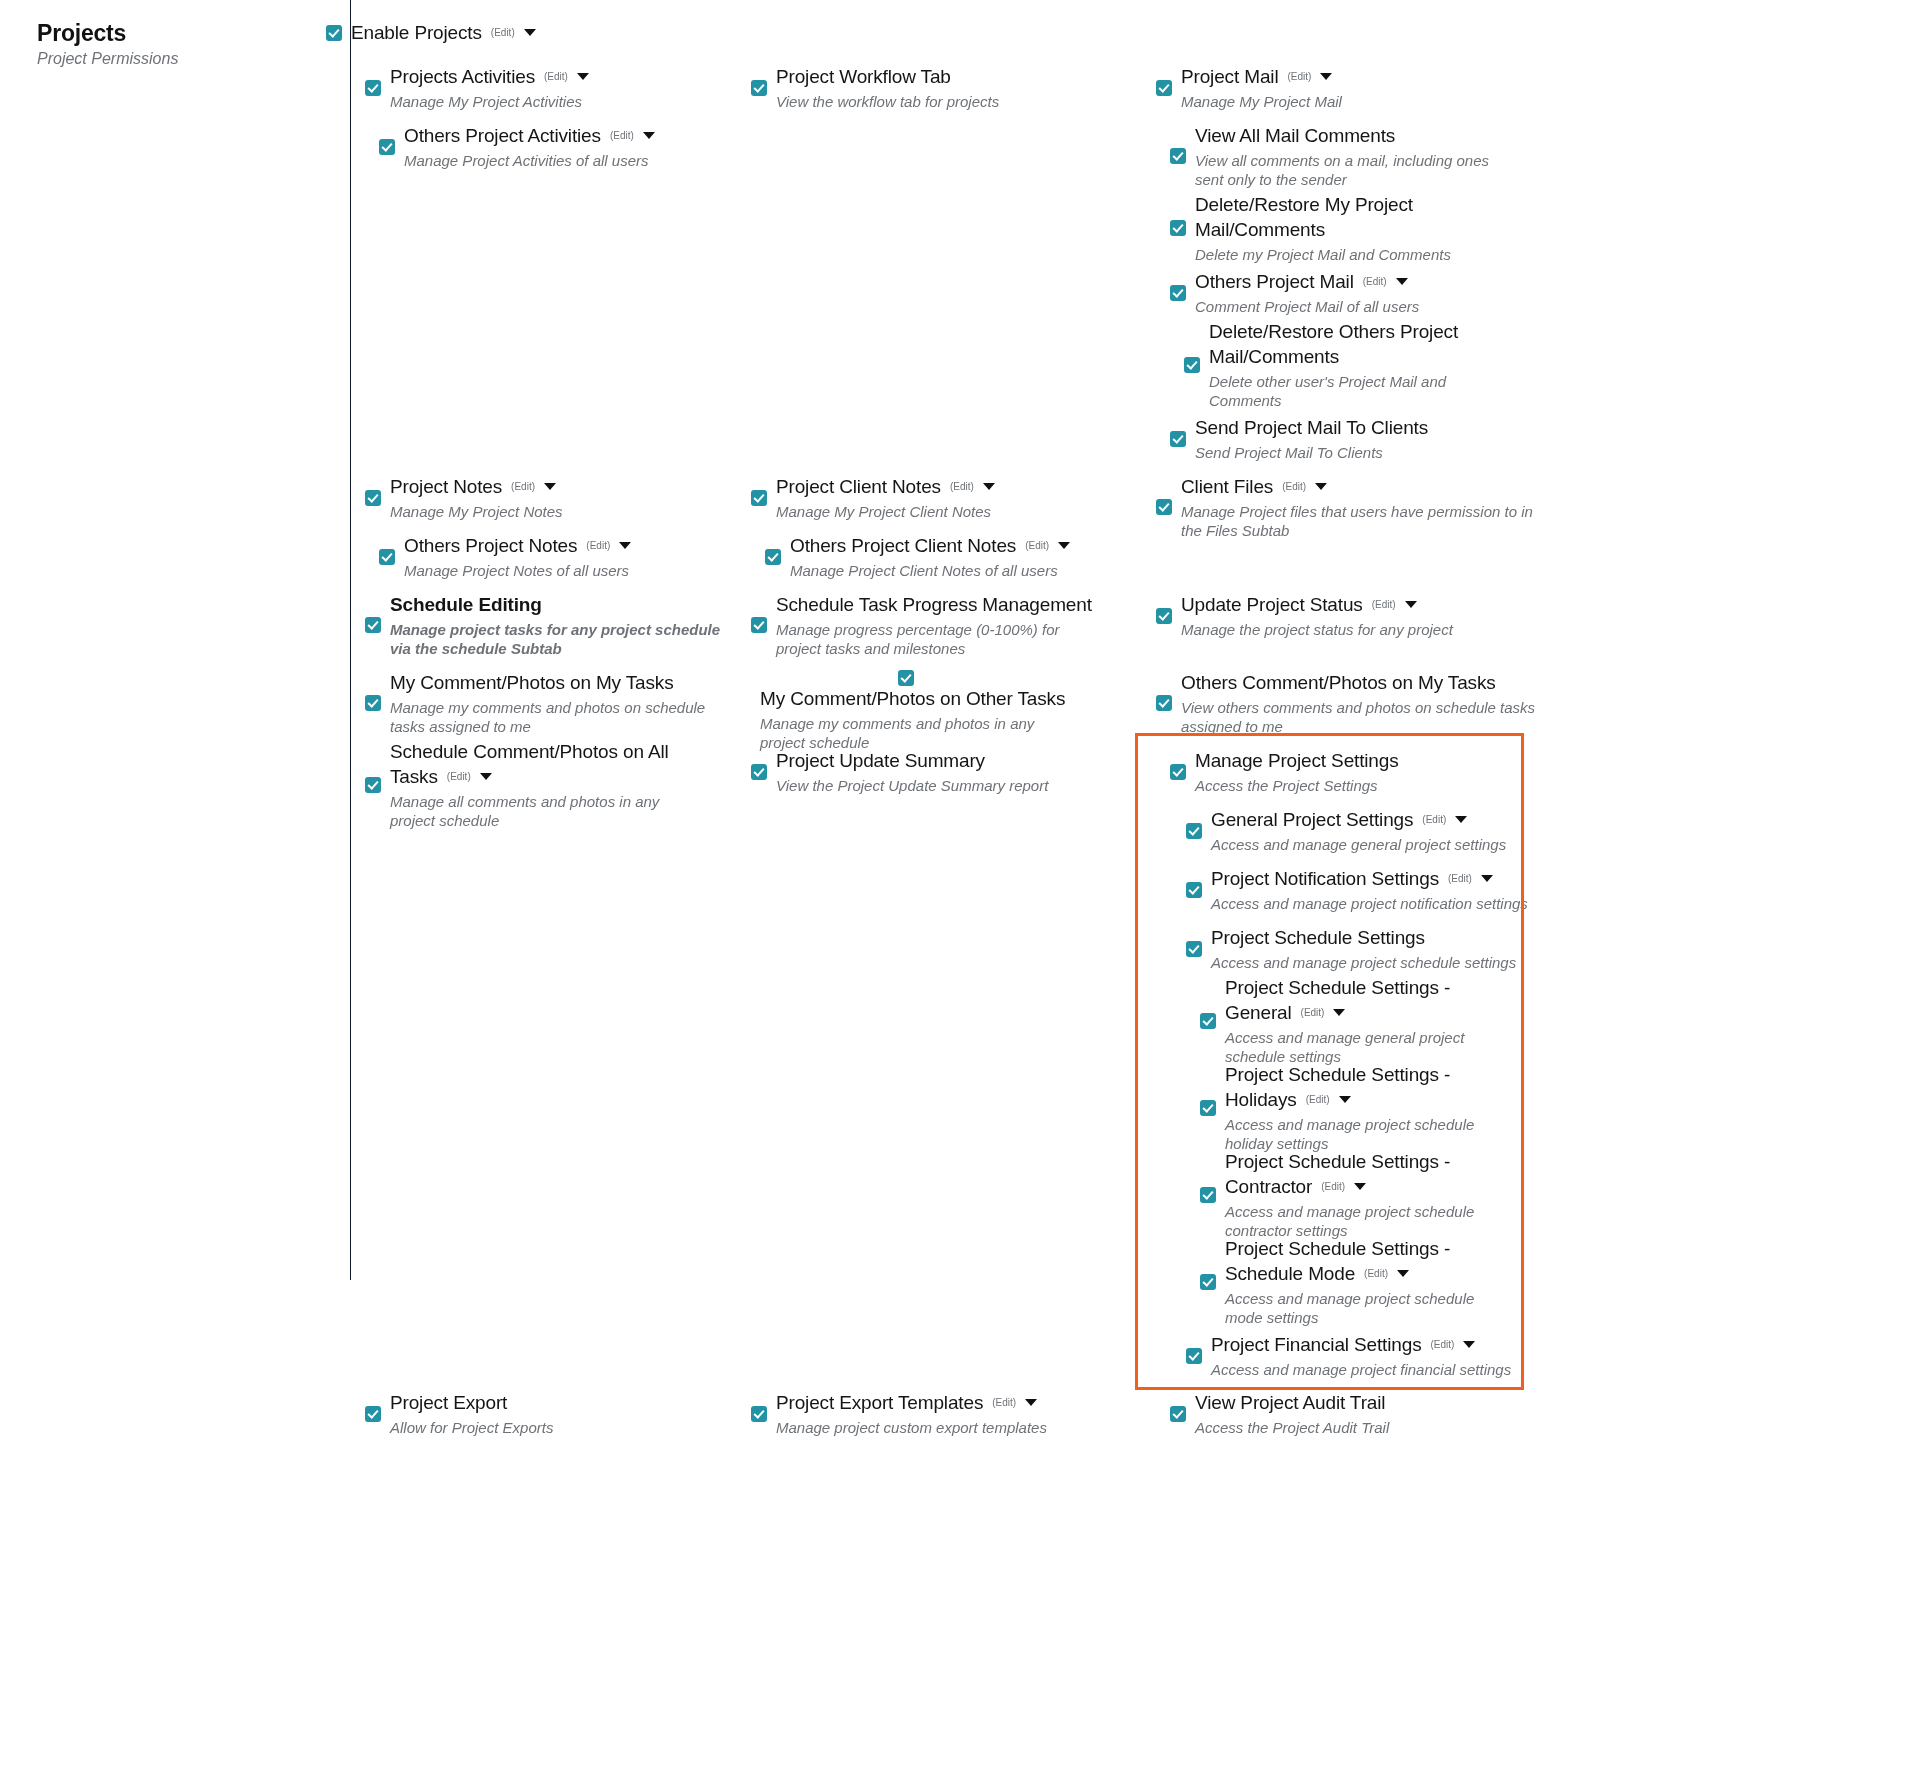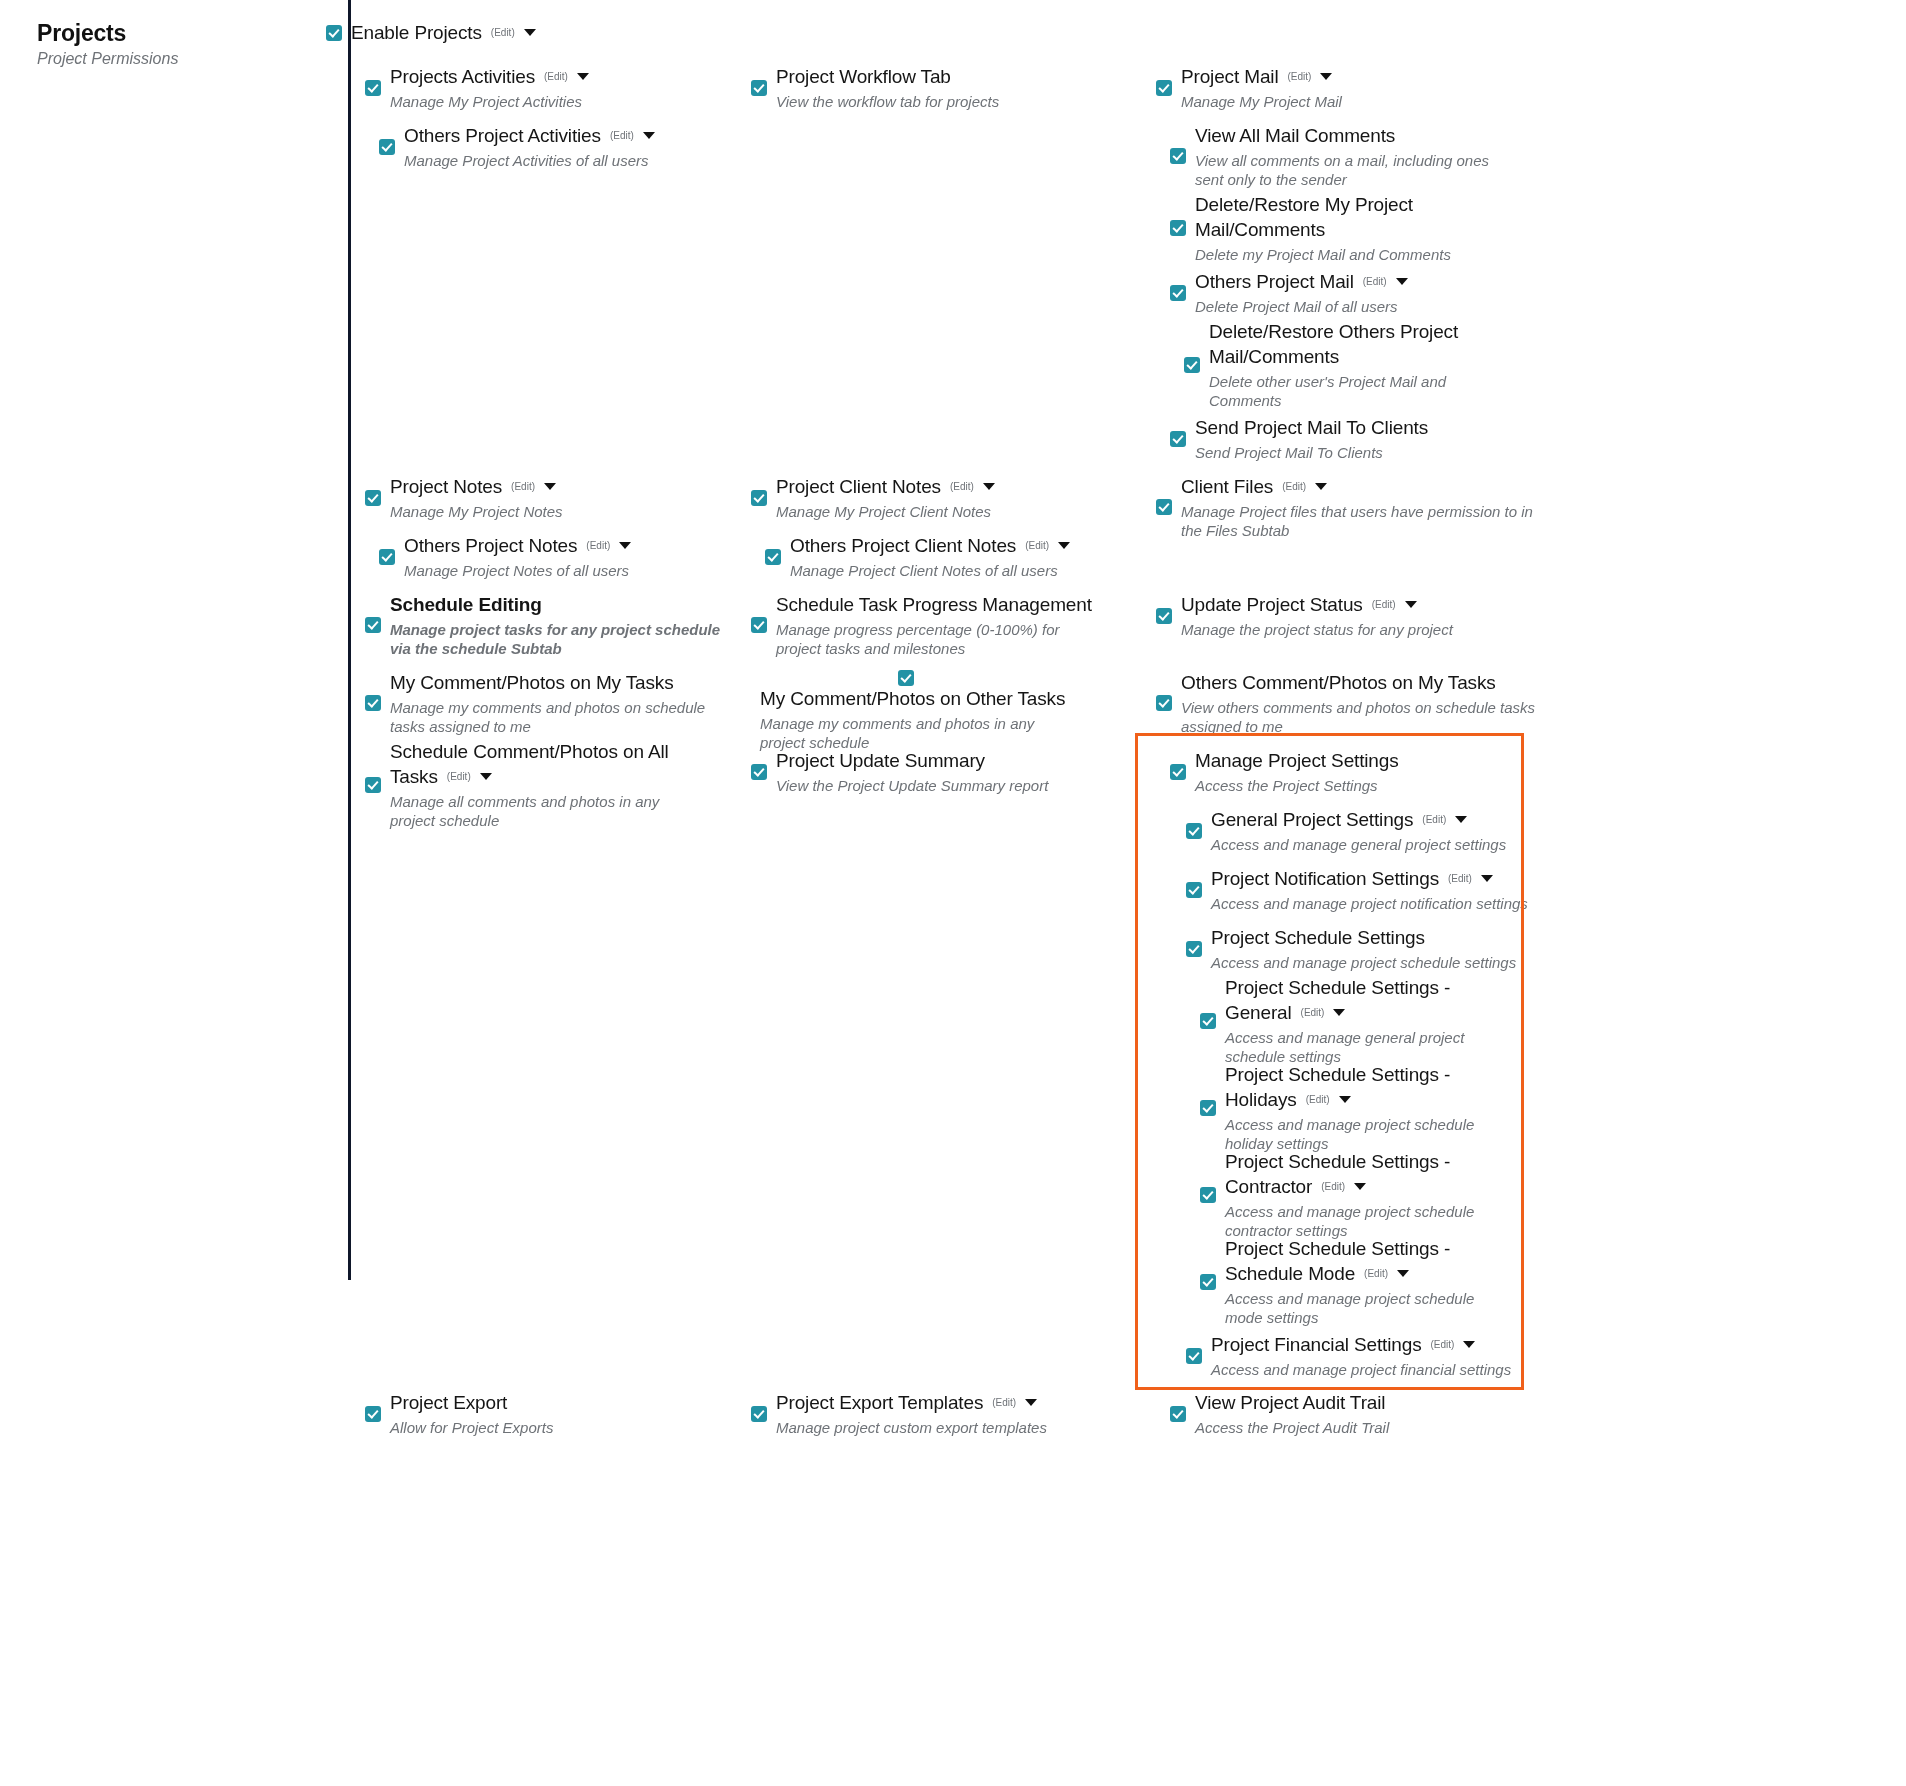--- a/index.html
+++ b/index.html
@@ -15,21 +15,21 @@
     position: relative;
     overflow: hidden;
   }
 
   
   #left-rail {
     position: absolute;
     left: 0; top: 0;
     width: 351px;
     height: 1280px;
-    border-right: 3px solid #0f172a;
+    border-right: 1px solid #0f172a;
     background: #fff;
   }
   #page-title {
     position: absolute;
     left: 37px; top: 20px;
     font-size: 23px;
     font-weight: bold;
     letter-spacing: -0.2px;
     color: #111;
   }
@@ -382,21 +382,21 @@
     </div>
 
     <div class="node" style="left:14px; top:269px;">
       <span class="cbwrap">
           <span class="cb"></span>
         </span>
       <span class="body">
         <span class="inline-head">
           <span class="lbl">Others Project Mail</span><span class="editlink">(Edit)</span><span class="caret"></span>
         </span>
-        <span class="desc">Delete Project Mail of all users</span>
+        <span class="desc">Comment Project Mail of all users</span>
       </span>
     </div>
 
     <div class="node" style="left:28px; top:319px;">
       <span class="cbwrap">
           <span class="cb"></span>
         </span>
       <span class="body w260">
         <span class="inline-head wrapped">
           <span class="lbl">Delete/Restore Others Project Mail/Comments</span>

